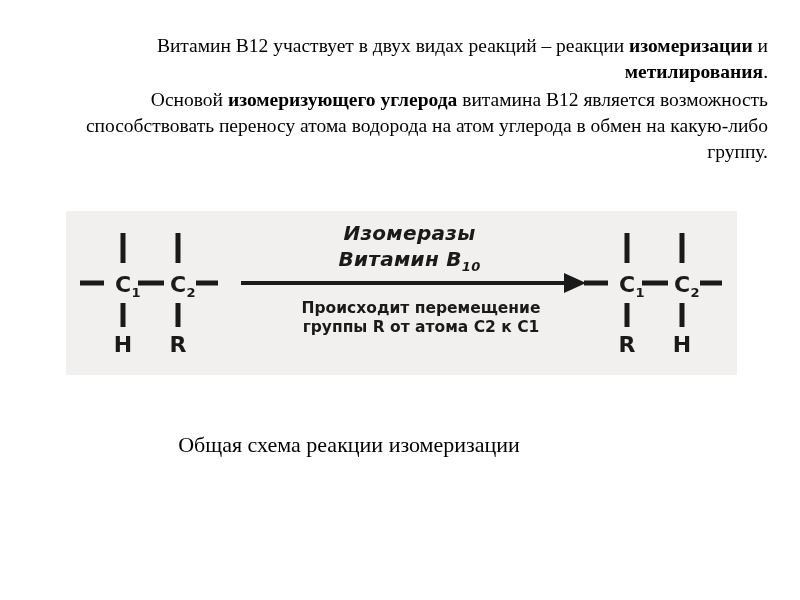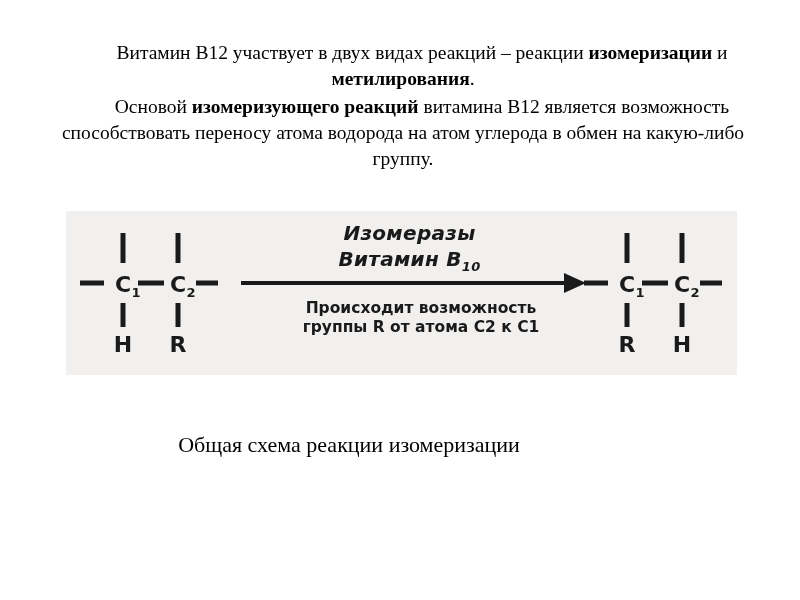--- a/index.html
+++ b/index.html
@@ -21,25 +21,25 @@
     left: 0; top: 0;
     width: 800px;
     height: 600px;
     background: #ffffff;
   }
 
   
   .text-block {
     position: absolute;
     left: 38px;
-    top: 40px;
+    top: 33px;
     width: 730px;
     font-size: 19.5px;
     line-height: 26px;
-    text-align: center;
+    text-align: right;
   }
   .para {
     margin: 0 0 0 0;
     text-indent: 38px;
   }
   .para + .para {
     margin-top: 2px;
   }
   .b { font-weight: bold; }
 
@@ -115,21 +115,21 @@
 </head>
 <body>
 
 <div class="slide">
 
   <div class="text-block">
     <p class="para">
       <span>Витамин В12 участвует в двух видах реакций – реакции </span><span class="b">изомеризации</span><span> и </span><span class="b">метилирования</span><span>.</span>
     </p>
     <p class="para">
-      <span>Основой </span><span class="b">изомеризующего реакций</span><span> витамина В12 является возможность способствовать переносу атома водорода на атом углерода в обмен на какую-либо группу.</span>
+      <span>Основой </span><span class="b">изомеризующего углерода</span><span> витамина В12 является возможность способствовать переносу атома водорода на атом углерода в обмен на какую-либо группу.</span>
     </p>
   </div>
 
   <div class="figure">
     <div class="figure-inner">
 
       <svg class="fig-svg" width="671" height="164" viewBox="0 0 671 164">
 
         <line x1="57" y1="22" x2="57" y2="52" stroke="#1a1a1a" stroke-width="5"></line>
         <line x1="112" y1="22" x2="112" y2="52" stroke="#1a1a1a" stroke-width="5"></line>
@@ -166,21 +166,21 @@
         <text x="616" y="81" font-family="DejaVu Sans, sans-serif" font-size="22" font-weight="bold" fill="#1a1a1a" text-anchor="middle">C</text>
         <text x="629" y="86" font-family="DejaVu Sans, sans-serif" font-size="13" font-weight="bold" fill="#1a1a1a" text-anchor="middle">2</text>
         <text x="561" y="141" font-family="DejaVu Sans, sans-serif" font-size="22" font-weight="bold" fill="#1a1a1a" text-anchor="middle">R</text>
         <text x="616" y="141" font-family="DejaVu Sans, sans-serif" font-size="22" font-weight="bold" fill="#1a1a1a" text-anchor="middle">H</text>
       </svg>
 
       <div class="fig-text fig-title1">Изомеразы</div>
       <div class="fig-text fig-title2"><span>Витамин В</span><span class="sub12">10</span></div>
 
       <div class="fig-caption-lines">
-        <div>Происходит возможность</div>
+        <div>Происходит перемещение</div>
         <div>группы R от атома С2 к С1</div>
       </div>
     </div>
   </div>
 
   <div class="caption">Общая схема реакции изомеризации</div>
 
 </div>
 
 </body></html>

